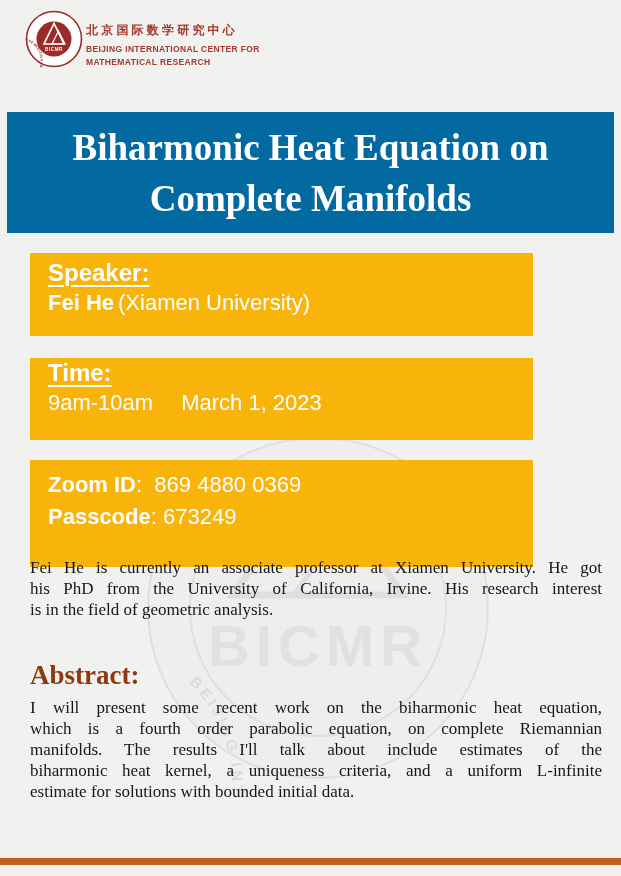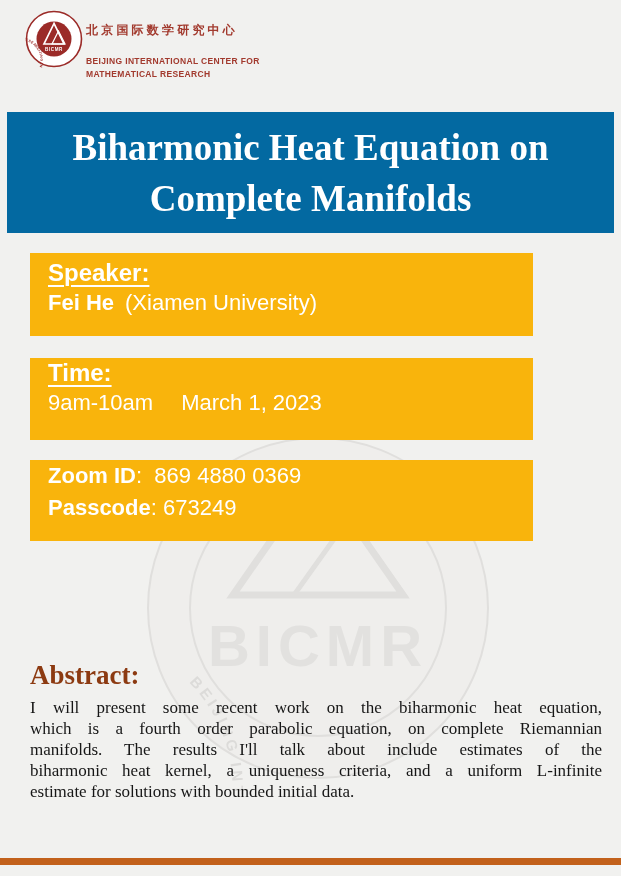--- a/index.html
+++ b/index.html
@@ -13,21 +13,21 @@
   
   .header { position:absolute; left:0; top:0; width:621px; height:97px; z-index:2; }
   .logo { position:absolute; left:25px; top:10px; width:58px; height:58px; }
   .org-block { position:absolute; left:86px; top:22px; }
   .org-cn {
     color:#a23a2e; font-weight:bold; font-size:12px; letter-spacing:3.2px;
     white-space:nowrap;
   }
   .org-en {
     color:#a23a2e; font-weight:bold; font-size:8.5px; letter-spacing:0.35px;
-    line-height:13px; margin-top:16px; white-space:nowrap;
+    line-height:13px; margin-top:4px; white-space:nowrap;
   }
   
   .banner {
     position:absolute; left:7px; top:112px; width:607px; height:121px;
     background:#0369a1; z-index:2;
     display:flex; flex-direction:column; align-items:center; justify-content:center;
   }
   .banner-line {
     color:#ffffff; font-family:"Liberation Serif", serif; font-weight:bold;
     font-size:37px; line-height:51px; white-space:nowrap;
@@ -38,23 +38,23 @@
     color:#ffffff; padding:0 14px 0 18px; box-sizing:border-box;
   }
   .ybox-label {
     font-size:24px; font-weight:bold; line-height:30px;
     text-decoration:underline; text-underline-offset:4px; text-decoration-thickness:2px;
     display:inline-block;
   }
   .ybox-line { font-size:22px; line-height:30px; white-space:nowrap; }
   .box-speaker { top:253px; height:83px; padding-top:5px; }
   .box-time    { top:358px; height:82px; }
-  .box-zoom    { top:460px; height:81px; }
+  .box-zoom    { top:460px; height:107px; padding-top:9px; }
   .bold { font-weight:bold; }
-  .aff { margin-left:11px; }
+  .aff { margin-left:4px; }
   .date { margin-left:28px; }
   .pre { white-space:pre; }
   .zline { font-size:22px; line-height:32px; white-space:nowrap; }
   
   .bio {
     position:absolute; left:30px; top:557px; width:572px; z-index:2;
     font-family:"Liberation Serif", serif; font-size:17px; line-height:21px; color:#161616;
   }
   .jline { text-align:justify; text-align-last:justify; }
   .lline { text-align:left; }
@@ -136,20 +136,25 @@
 
   <div class="ybox box-zoom">
     <div class="zline">
       <span class="bold">Zoom ID</span><span class="pre">:  869 4880 0369</span>
     </div>
     <div class="zline">
       <span class="bold">Passcode</span><span class="pre">: 673249</span>
     </div>
   </div>
 
+  <div class="bio">
+    <div class="jline">Fei He is currently an associate professor at Xiamen University. He got</div>
+    <div class="jline">his PhD from the University of California, Irvine. His research interest</div>
+    <div class="lline">is in the field of geometric analysis.</div>
+  </div>
 
   <div class="abstract-heading">Abstract:</div>
   <div class="abstract-body">
     <div class="jline">I will present some recent work on the biharmonic heat equation,</div>
     <div class="jline">which is a fourth order parabolic equation, on complete Riemannian</div>
     <div class="jline">manifolds. The results I'll talk about include estimates of the</div>
     <div class="jline">biharmonic heat kernel, a uniqueness criteria, and a uniform L-infinite</div>
     <div class="lline">estimate for solutions with bounded initial data.</div>
   </div>
 

